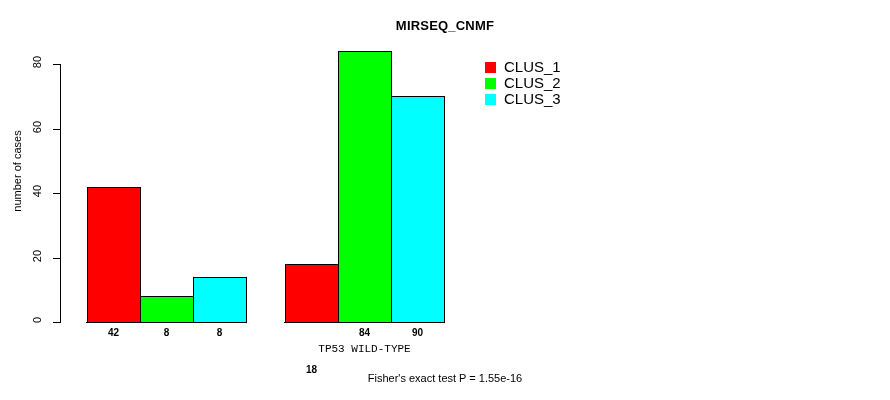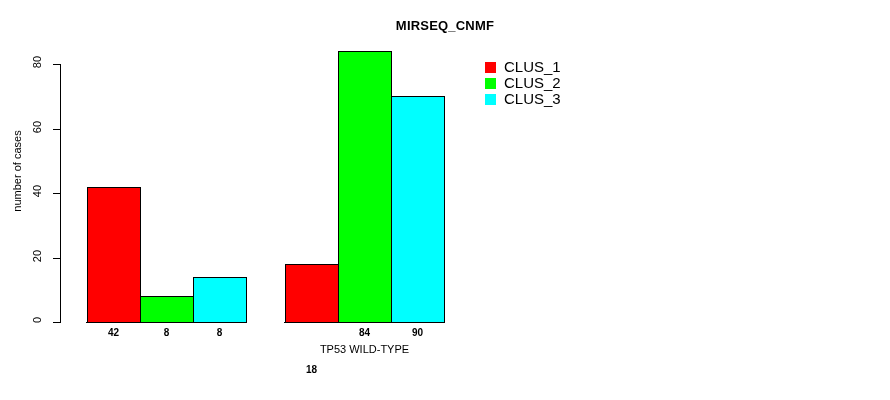--- a/index.html
+++ b/index.html
@@ -190,32 +190,33 @@
       <div class="bar-value" style="left: 140px; width: 53px;">8</div>
       <div class="bar" style="left: 193px; top: 276.85px; width: 54px; height: 46.15px; background: rgb(0, 255, 255);"></div>
       <div class="bar-value" style="left: 193px; width: 53px;">8</div>
       <div class="group-baseline" style="left: 284px; width: 161px;"></div>
       <div class="bar" style="left: 285px; top: 263.95px; width: 54px; height: 59.05px; background: rgb(255, 0, 0);"></div>
       <div class="bar-value" style="left: 285px; width: 53px; margin-top: 37px;">18</div>
       <div class="bar" style="left: 338px; top: 51.1px; width: 54px; height: 271.9px; background: rgb(0, 255, 0);"></div>
       <div class="bar-value" style="left: 338px; width: 53px; text-align: center;">84</div>
       <div class="bar" style="left: 391px; top: 96.25px; width: 54px; height: 226.75px; background: rgb(0, 255, 255);"></div>
       <div class="bar-value" style="left: 391px; width: 53px;">90</div>
-      <div class="group-label" style="left: 245px; width: 239px;">TP53 WILD-TYPE</div>
+      <div class="group-label" style="left: 245px; width: 239px; font-family: Liberation Mono, monospace;">TP53 WILD-TYPE</div>
     </div>
 
   <div class="legend" id="legend">
       <div class="legend-row">
         <div class="legend-swatch" style="background: rgb(255, 0, 0);"></div>
         <div class="legend-text">CLUS_1</div>
       </div>
       <div class="legend-row">
         <div class="legend-swatch" style="background: rgb(0, 255, 0);"></div>
         <div class="legend-text">CLUS_2</div>
       </div>
       <div class="legend-row">
         <div class="legend-swatch" style="background: rgb(0, 255, 255);"></div>
         <div class="legend-text">CLUS_3</div>
       </div>
     </div>
 
+  <div class="footer-note">Fisher's exact test P = 1.55e-16</div>
 
 </div>
 
 </body></html>

